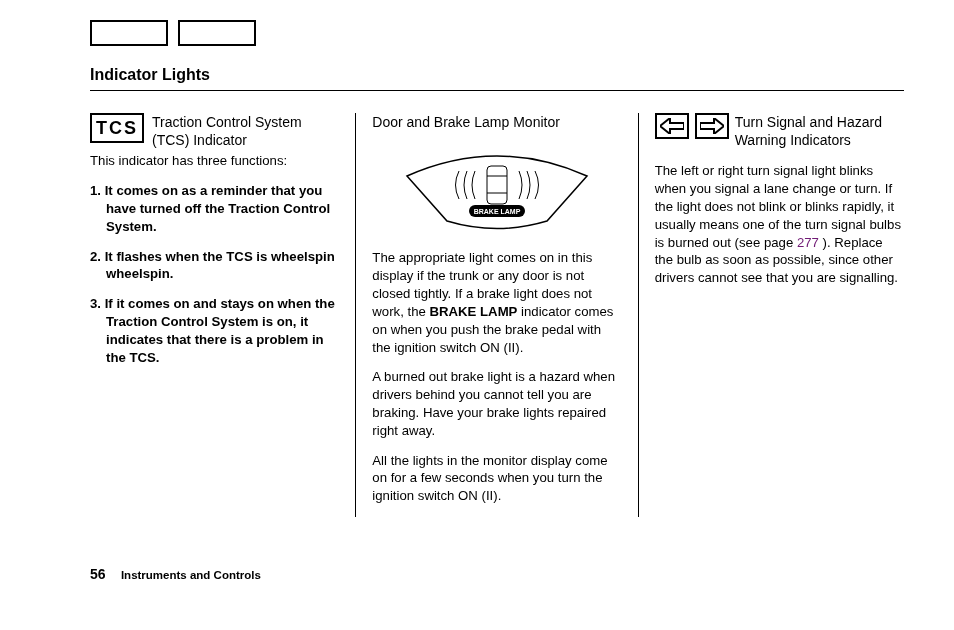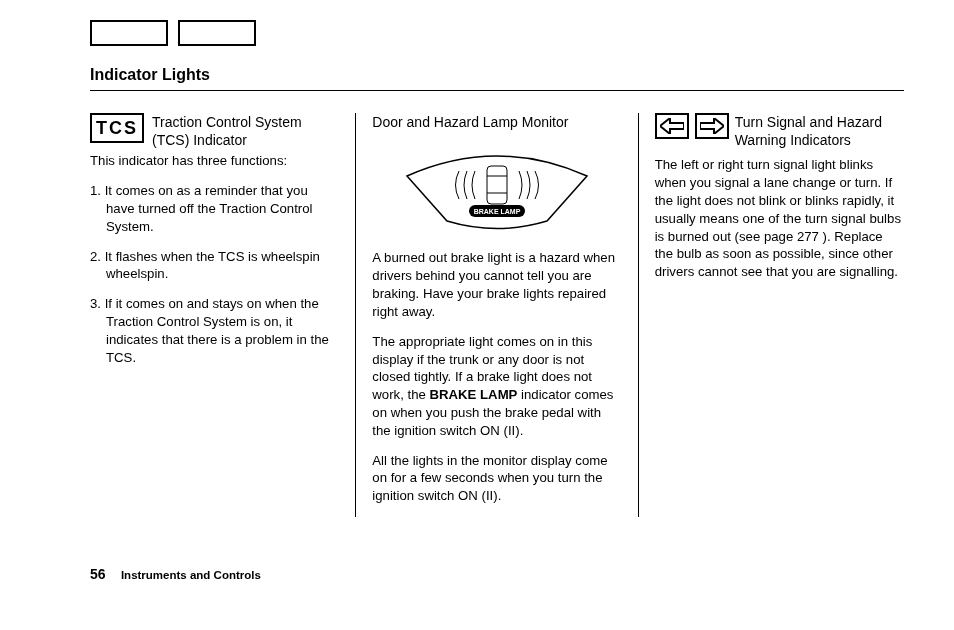--- a/index.html
+++ b/index.html
@@ -29,29 +29,29 @@
     font-weight: 900;
     font-size: 18px;
     letter-spacing: 2px;
     padding: 1px 4px;
     font-family: Arial, Helvetica, sans-serif;
     font-stretch: condensed;
   }
   .section-title { font-weight: normal; font-size: 14px; }
   .subnote { font-style: italic; font-size: 12px; margin: 2px 0 4px 4px; }
   p { margin-bottom: 12px; }
-  ol { list-style: none; padding: 0; margin: 0; }
+  ol { list-style: none; padding: 0; margin: 0; font-weight: bold; }
   ol li { padding-left: 16px; text-indent: -16px; margin-bottom: 12px; }
   .num-label { display: inline; }
-  .pagelink { color: #000000; }
+  .pagelink { color: #701a75; }
   .figure {
     width: 200px; height: 90px; margin: 10px auto 18px; position: relative;
   }
   .figure svg { display: block; }
-  .arrows-head { display: flex; align-items: flex-start; gap: 6px; margin-bottom: 6px; }
+  .arrows-head { display: flex; align-items: flex-start; gap: 6px; margin-bottom: 12px; }
   .arrow-box { border: 2px solid #000; width: 34px; height: 26px; display:flex; align-items:center; justify-content:center; }
   .arrow-box svg { display:block; }
   .footer { position: absolute; bottom: 46px; left: 90px; font-size: 12px; }
   .footer .pn { font-weight: bold; font-size: 14px; margin-right: 12px; }
   .footer .sect { font-weight: bold; font-size: 11.5px; }
 </style>
 </head>
 <body>
 
 <div class="top-boxes">
@@ -71,45 +71,45 @@
     </div>
     <p>This indicator has three functions:</p>
     <ol>
       <li><span class="num-label">1.</span> <span>It comes on as a reminder that you have turned off the Traction Control System.</span></li>
       <li><span class="num-label">2.</span> <span>It flashes when the TCS is wheelspin wheelspin.</span></li>
       <li><span class="num-label">3.</span> <span>If it comes on and stays on when the Traction Control System is on, it indicates that there is a problem in the TCS.</span></li>
     </ol>
   </div>
 
   <div class="col">
-    <div class="section-title">Door and Hazard Lamp Monitor</div>
+    <div class="section-title">Door and Brake Lamp Monitor</div>
     <div class="figure">
       <svg viewBox="0 0 200 90" width="200" height="90">
         <path d="M10 35 Q100 -5 190 35 L150 80 Q100 95 50 80 Z" fill="none" stroke="#000" stroke-width="1.5"></path>
 
         <rect x="90" y="25" width="20" height="38" rx="4" fill="none" stroke="#000"></rect>
         <line x1="90" y1="35" x2="110" y2="35" stroke="#000"></line>
         <line x1="90" y1="52" x2="110" y2="52" stroke="#000"></line>
 
         <path d="M70 30 Q64 44 70 58" fill="none" stroke="#000"></path>
         <path d="M78 30 Q72 44 78 58" fill="none" stroke="#000"></path>
         <path d="M62 30 Q55 44 62 58" fill="none" stroke="#000"></path>
 
         <path d="M130 30 Q136 44 130 58" fill="none" stroke="#000"></path>
         <path d="M122 30 Q128 44 122 58" fill="none" stroke="#000"></path>
         <path d="M138 30 Q145 44 138 58" fill="none" stroke="#000"></path>
 
         <rect x="72" y="64" width="56" height="12" rx="6" fill="#000"></rect>
         <text x="100" y="73" text-anchor="middle" fill="#fff" font-size="7" font-family="Arial" font-weight="bold">BRAKE LAMP</text>
       </svg>
     </div>
-    <p>A burned out brake light is a hazard when drivers behind you cannot tell you are braking. Have your brake lights repaired right away.</p>
     <p>
       <span>The appropriate light comes on in this display if the trunk or any door is not closed tightly. If a brake light does not work, the </span><strong>BRAKE LAMP</strong><span> indicator comes on when you push the brake pedal with the ignition switch ON (II).</span>
     </p>
+    <p>A burned out brake light is a hazard when drivers behind you cannot tell you are braking. Have your brake lights repaired right away.</p>
     <p>All the lights in the monitor display come on for a few seconds when you turn the ignition switch ON (II).</p>
   </div>
 
   <div class="col">
     <div class="arrows-head">
       <div class="arrow-box">
         <svg width="24" height="16" viewBox="0 0 24 16">
             <path d="M10 0 L0 8 L10 16 L10 11 L24 11 L24 5 L10 5 Z" fill="none" stroke="#000" stroke-width="2"></path>
           </svg>
       </div>

